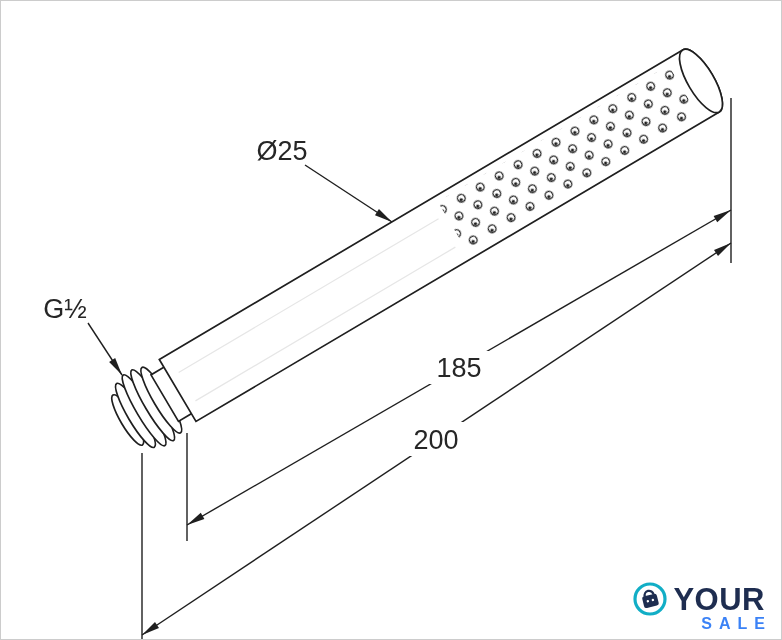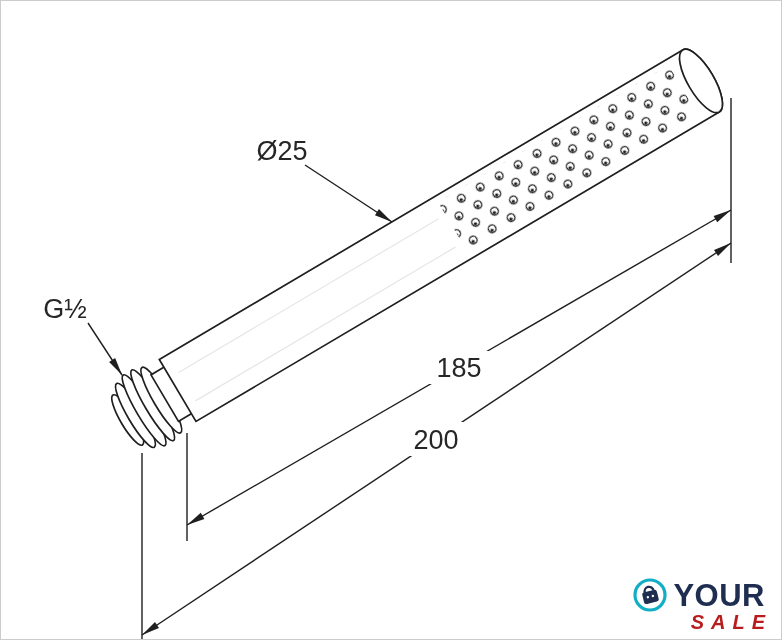--- a/index.html
+++ b/index.html
@@ -15,22 +15,22 @@
   }
   .logo {
     position:absolute; right:16px; bottom:6px; text-align:right;
   }
   .logo-row { display:flex; align-items:center; gap:5px; justify-content:space-between; }
   .logo-your {
     font-size:31px; font-weight:bold; color:#1e2d50; letter-spacing:0.5px;
     line-height:1;
   }
   .logo-sale {
-    font-size:20px; font-weight:bold; color:#b91c1c; letter-spacing:7px;
-    margin-top:-2px; margin-right:-7px; line-height:1.1;font-style:italic;
+    font-size:16px; font-weight:bold; color:#3b82f6; letter-spacing:7px;
+    margin-top:-2px; margin-right:-7px; line-height:1.1;
   }
 </style>
 </head>
 <body>
 
 <div class="canvas">
 
   <svg class="drawing" width="782" height="640" viewBox="0 0 782 640">
     <defs>
       <marker id="arr" markerUnits="userSpaceOnUse" markerWidth="22" markerHeight="12" refX="20" refY="6" orient="auto-start-reverse">

